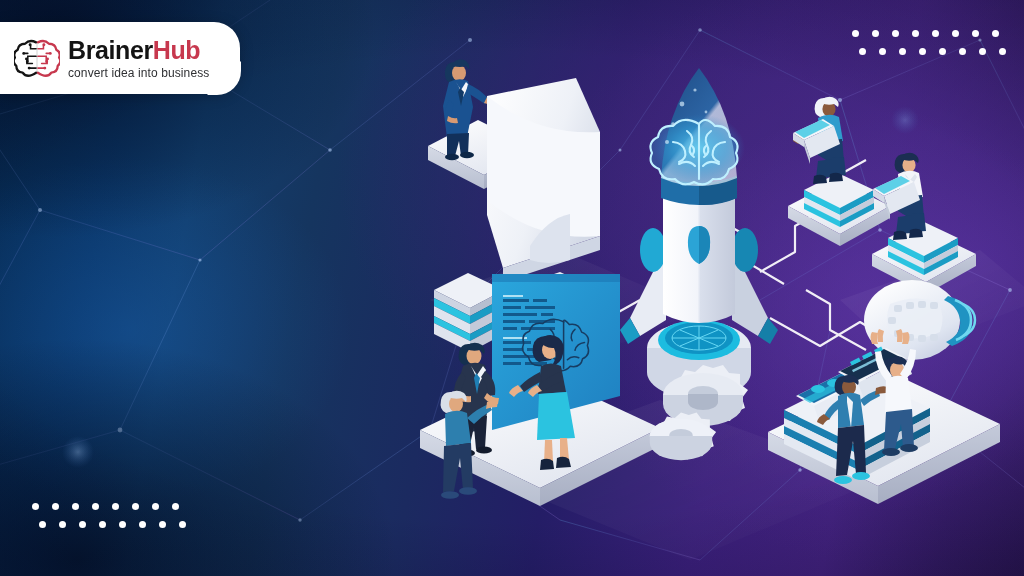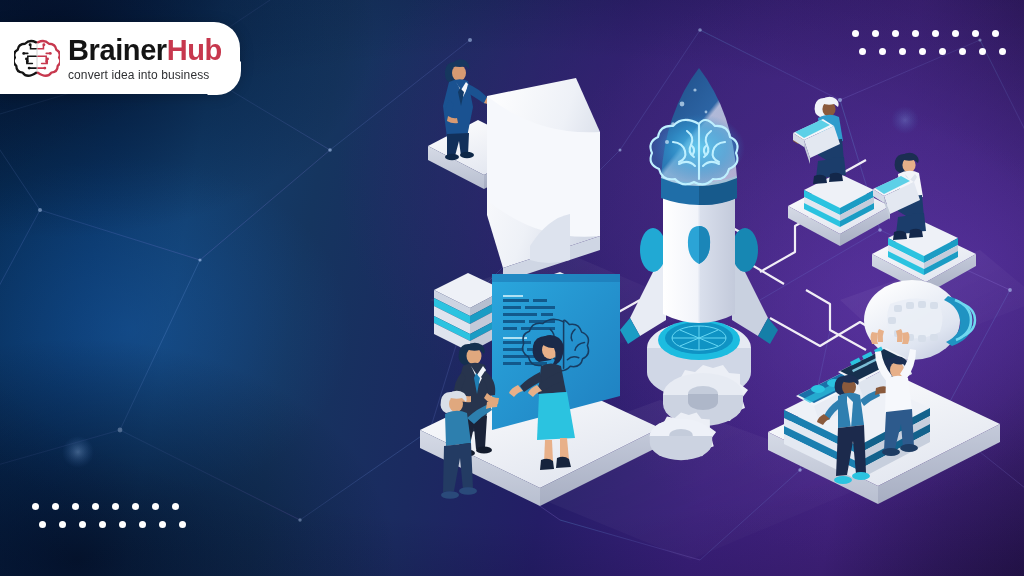--- a/index.html
+++ b/index.html
@@ -73,21 +73,21 @@
     content:"";
     position:absolute; right:-1px; bottom:-1px;
     width:34px; height:34px;
     background:#fff;
     clip-path:polygon(100% 0, 100% 100%, 0 100%);
     border-bottom-right-radius:24px;
   }
   .logo-mark { width:46px; height:46px; flex:0 0 46px; }
   .logo-text { margin-left:8px; line-height:1; }
   .logo-word {
-    font-size:29px; font-weight:800; letter-spacing:-0.4px;
+    font-size:25px; font-weight:800; letter-spacing:-0.4px;
     white-space:nowrap;
   }
   .logo-brainer { color:#141414; }
   .logo-hub { color:#c7384e; }
   .logo-tag {
     margin-top:4px;
     font-size:12px; color:#2f3033; letter-spacing:0.1px;
     white-space:nowrap;
   }
 

